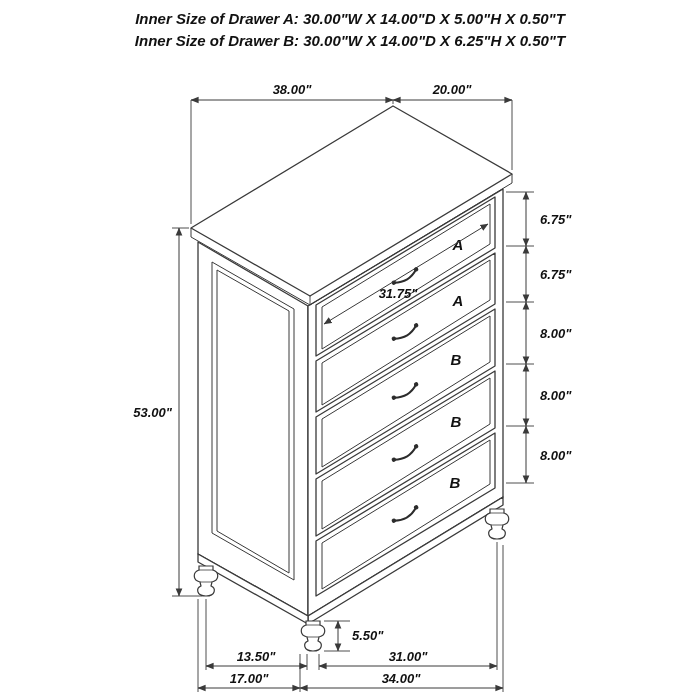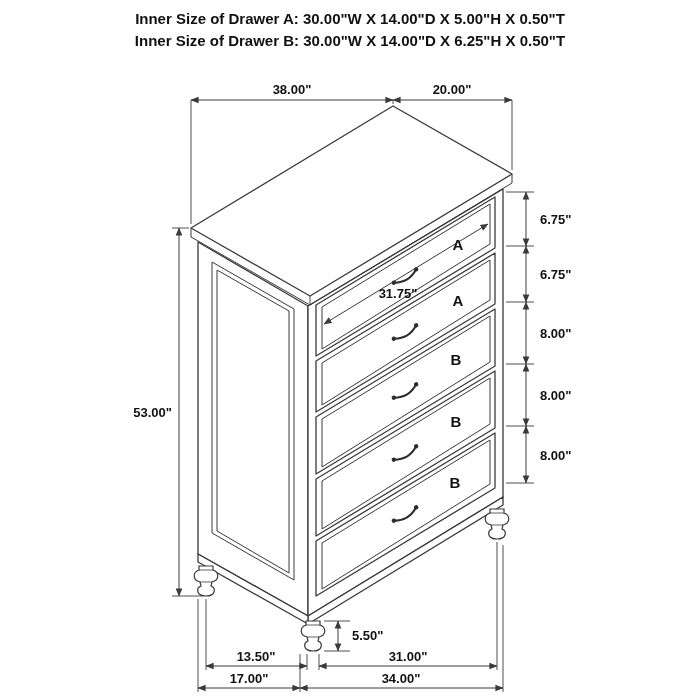--- a/index.html
+++ b/index.html
@@ -1,16 +1,16 @@
 <!DOCTYPE html>
 <html><head>
 <meta charset="utf-8">
 <style>
   html,body{margin:0;padding:0;background:#fff;}
-  .page{position:relative;width:700px;height:700px;background:#fff;overflow:hidden;}
+  .page{position:relative;width:700px;height:700px;background:#fff;overflow:hidden;font-style:italic;}
   svg text{font-family:"Liberation Sans","DejaVu Sans",sans-serif;font-weight:bold;fill:#111;}
   .title{font-size:15px;}
   .dim{font-size:13px;}
   .dletter{font-size:15px;}
   .f{fill:#ffffff;stroke:#3a3a3a;stroke-width:1.3;stroke-linejoin:round;}
   .fn{fill:none;stroke:#3a3a3a;stroke-width:1;stroke-linejoin:round;}
   .ext{stroke:#3a3a3a;stroke-width:0.9;}
   .dl{stroke:#3a3a3a;stroke-width:1;}
   .harc{fill:none;stroke:#2c2c2c;stroke-width:2;}
   .hdot{fill:#2c2c2c;}

